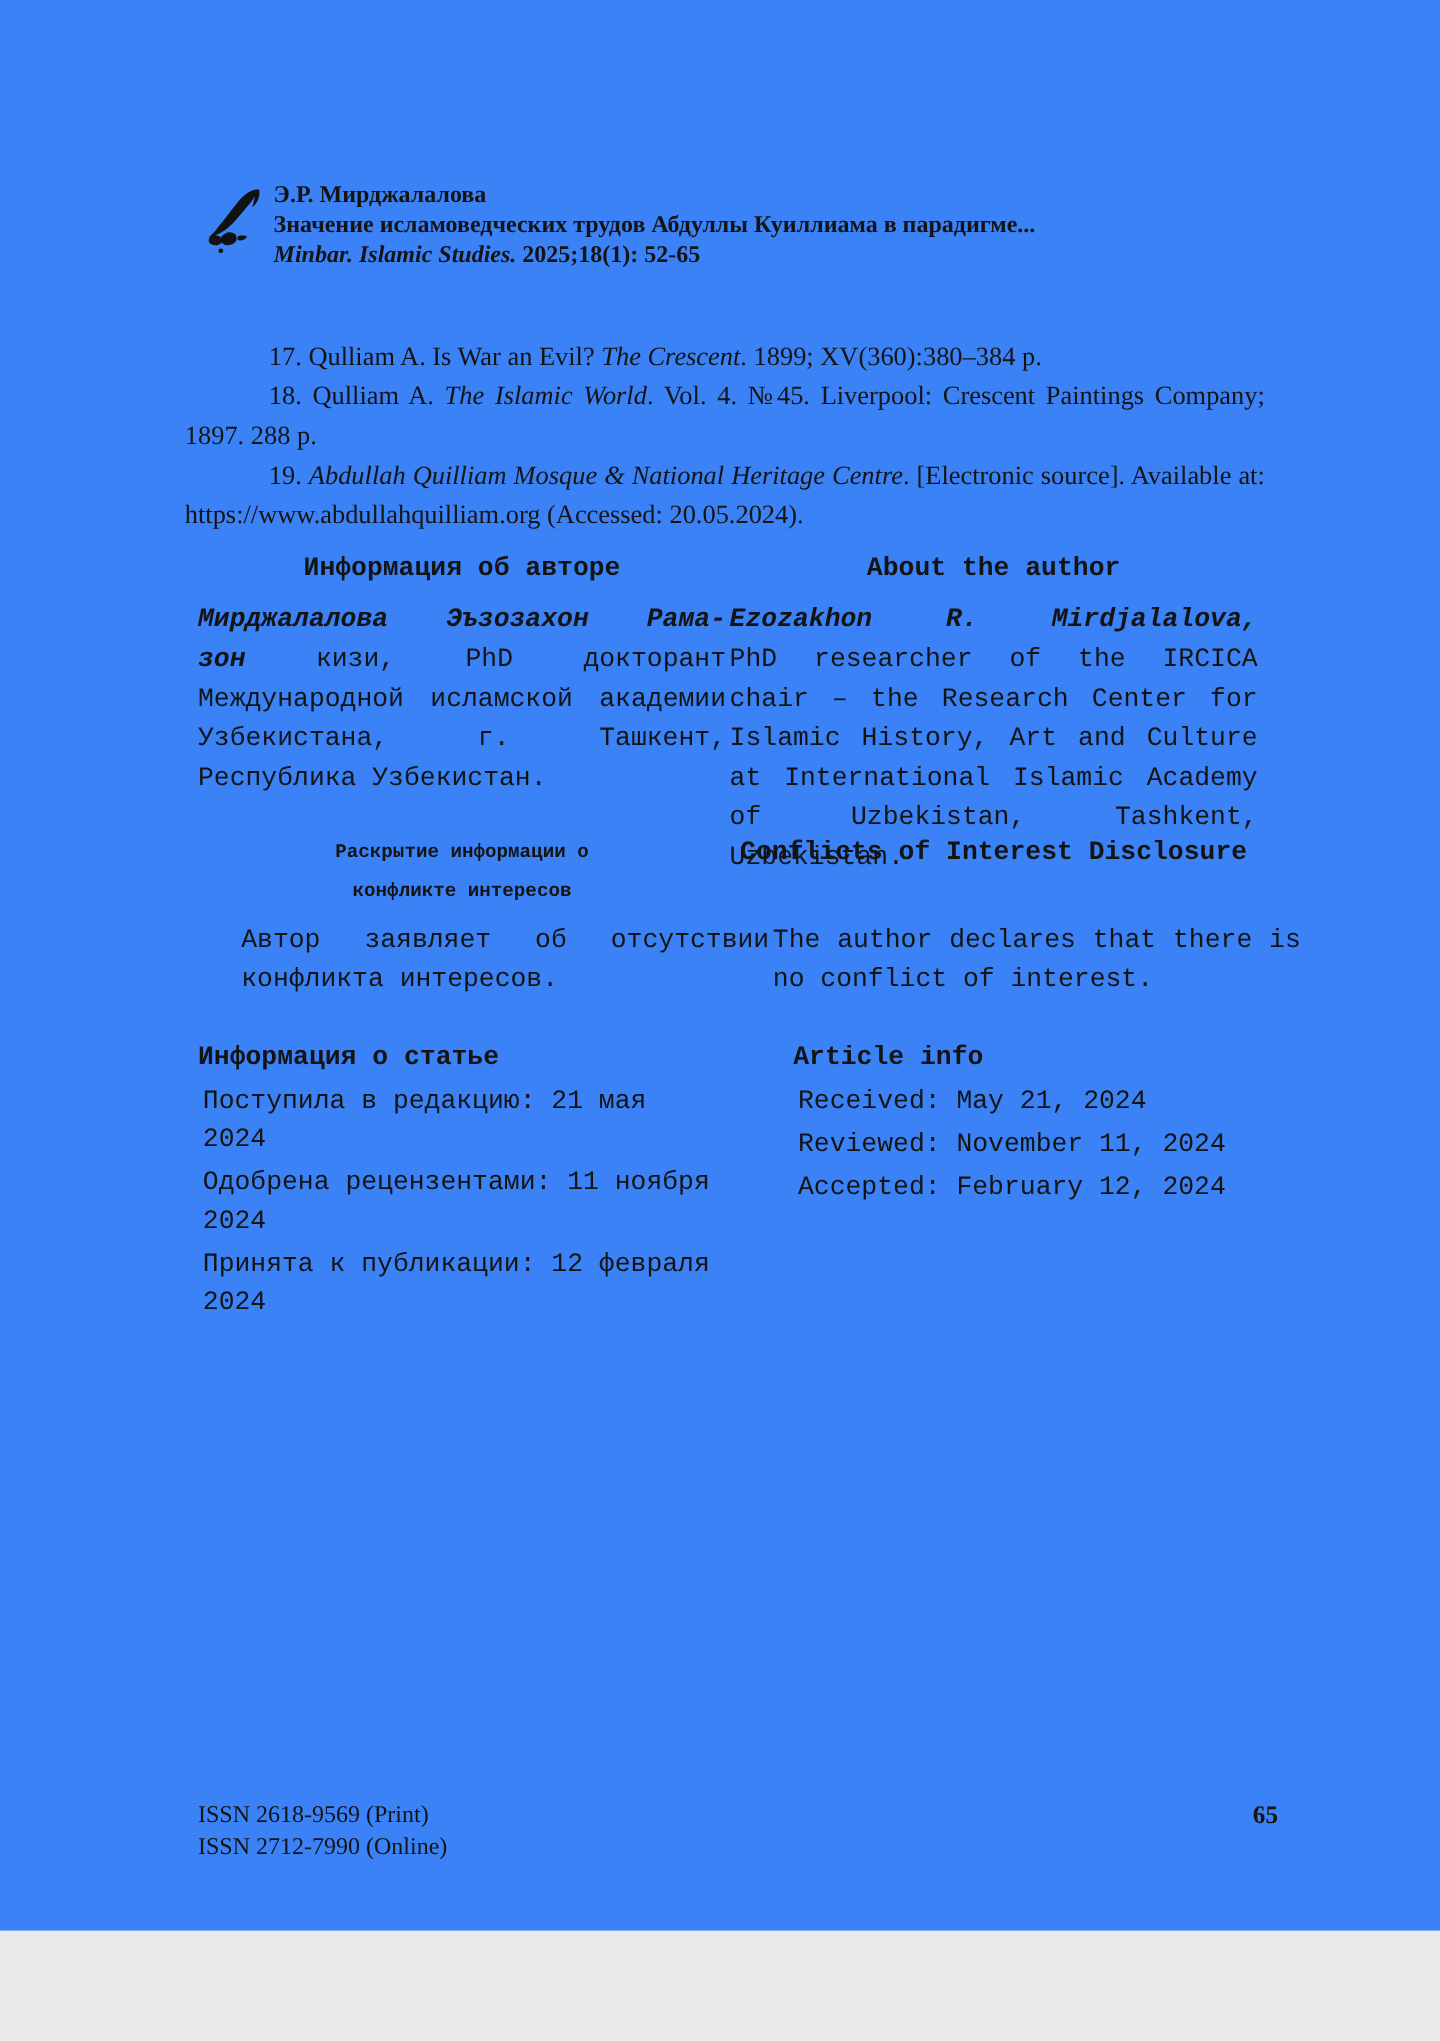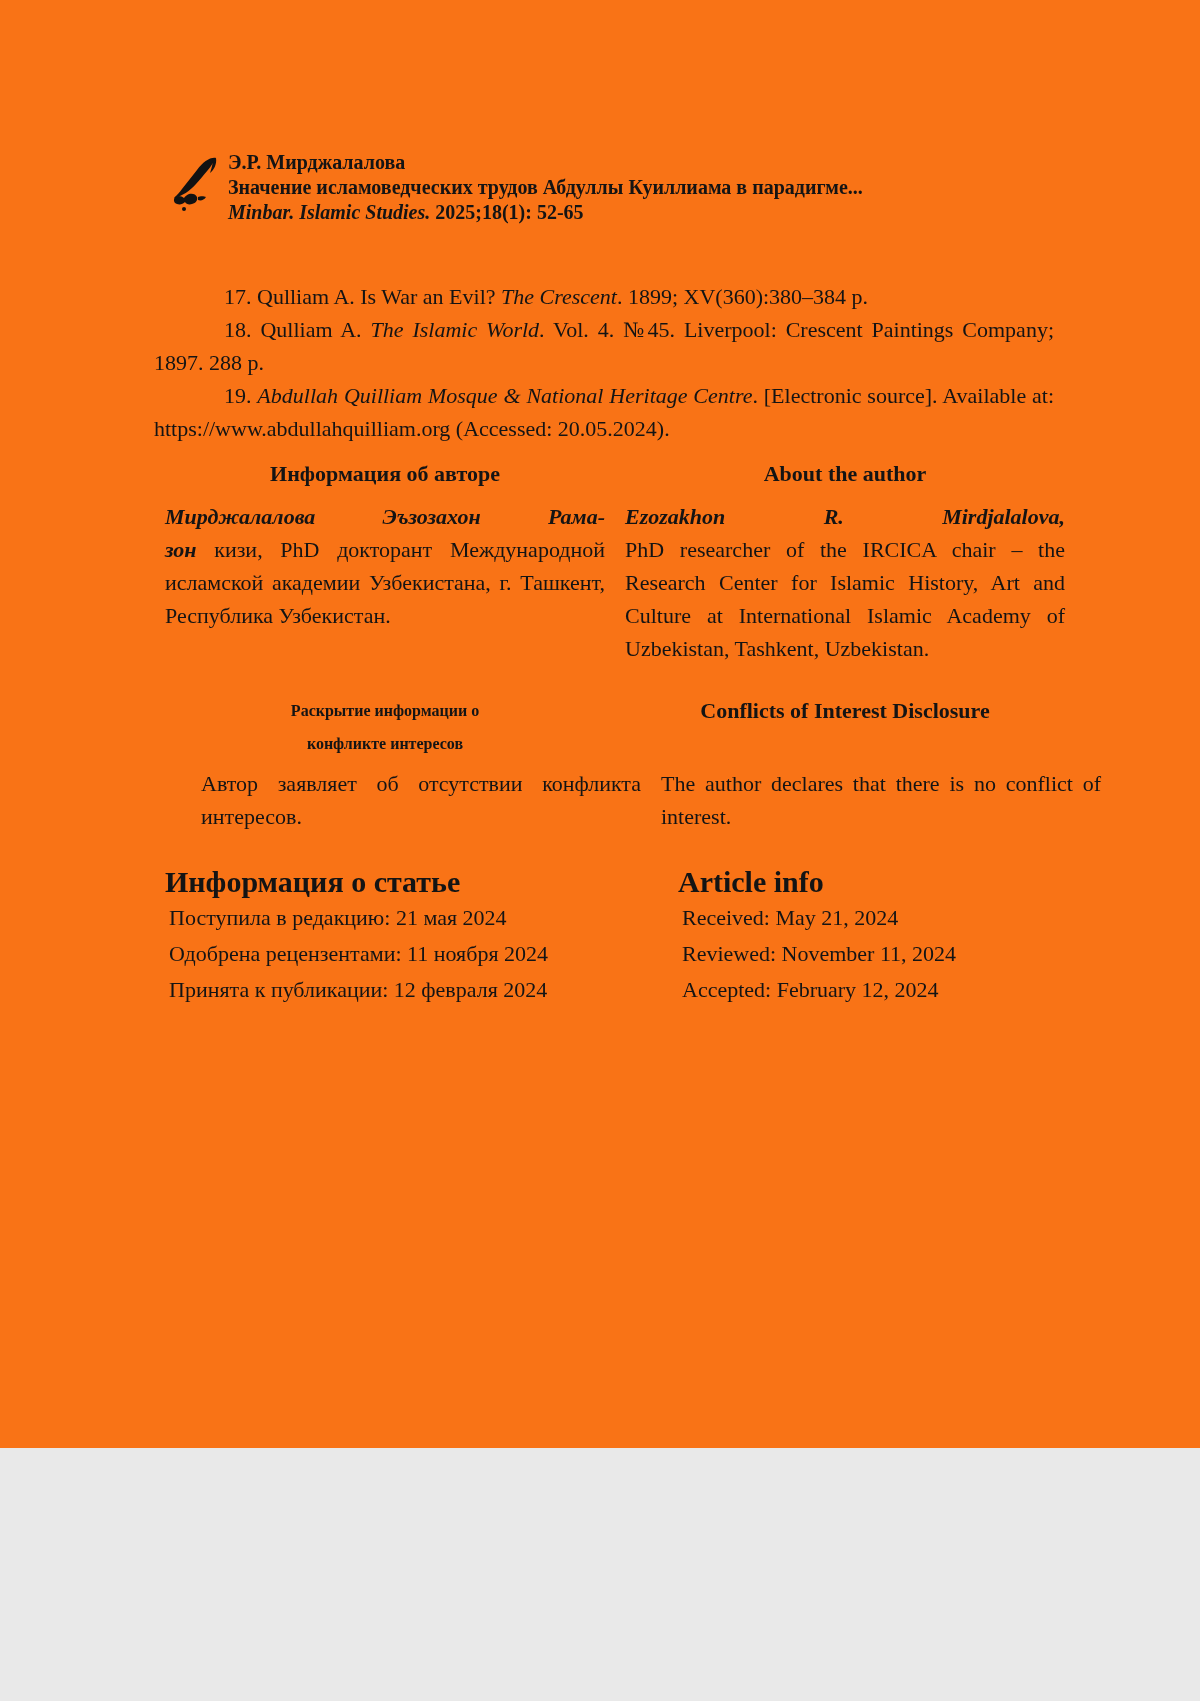--- a/index.html
+++ b/index.html
@@ -1,44 +1,44 @@
 <!DOCTYPE html>
 <html><head>
 <meta charset="utf-8">
 <title>Minbar. Islamic Studies — p. 65</title>
 <style>
   html,body { margin:0; padding:0; background:#e9e9e9; }
   .page {
-    position:relative; width:1200px; height:1448px; margin:0 auto;
-    background:#f97316; color:#141414; overflow:hidden;
+    position:relative; width:1200px; height:1609px; margin:0 auto;
+    background:#3b82f6; color:#141414; overflow:hidden;
     font-family:"Liberation Serif","DejaVu Serif",serif;
   }
   .abs { position:absolute; }
   
   .runhead { left:228px; top:150px; width:837px; font-size:20px; line-height:25px; font-weight:bold; }
   .runhead .jrnl-it { font-style:italic; }
   .logo-box { left:170px; top:156px; width:50px; height:58px; }
   
   .refs { left:154px; top:248px; width:900px; font-size:22px; line-height:33px;margin-top:32px; }
   .refs p { margin:0; text-indent:70px; text-align:justify; hyphens:manual; }
   .it { font-style:italic; }
   
-  .band { left:165px; width:900px; display:grid; grid-template-columns:440px 440px; column-gap:20px;
-          font-size:22px; line-height:33px; }
+  .band { left:165px; width:900px; display:grid; grid-template-columns:440px 440px; column-gap:3px;
+          font-size:22px; line-height:33px;font-family:Liberation Mono, monospace; }
   .band-author-head { top:457px; }
   .band-author-body { top:500px; }
   .band-conf-head { top:694px; }
   .band-conf-body { top:767px;margin-left:36px; }
   .band-article { top:866px; line-height:32px; }
   .h-center { text-align:center; font-weight:bold; margin:0; }
   .pre-line { white-space:pre-line; }
   .just { text-align:justify; margin:0; hyphens:manual; }
   .spread { text-align:justify; text-align-last:justify; font-weight:bold; font-style:italic; }
   .bi { font-weight:bold; font-style:italic; }
-  .article-col h3 { margin:0; font-size:30px; font-weight:bold; }
+  .article-col h3 { margin:0; font-size:22px; font-weight:bold; }
   .article-col div { margin:4px; }
   .article-en { padding-left:53px; }
   
   .footer { left:165px; top:1499px; width:900px; font-size:20px; line-height:27px; }
   .footer .pagenum { position:absolute; right:0; top:0; font-weight:bold; font-size:21px; }
   svg .ink { fill:#121212; }
 </style>
 </head>
 <body>
 

